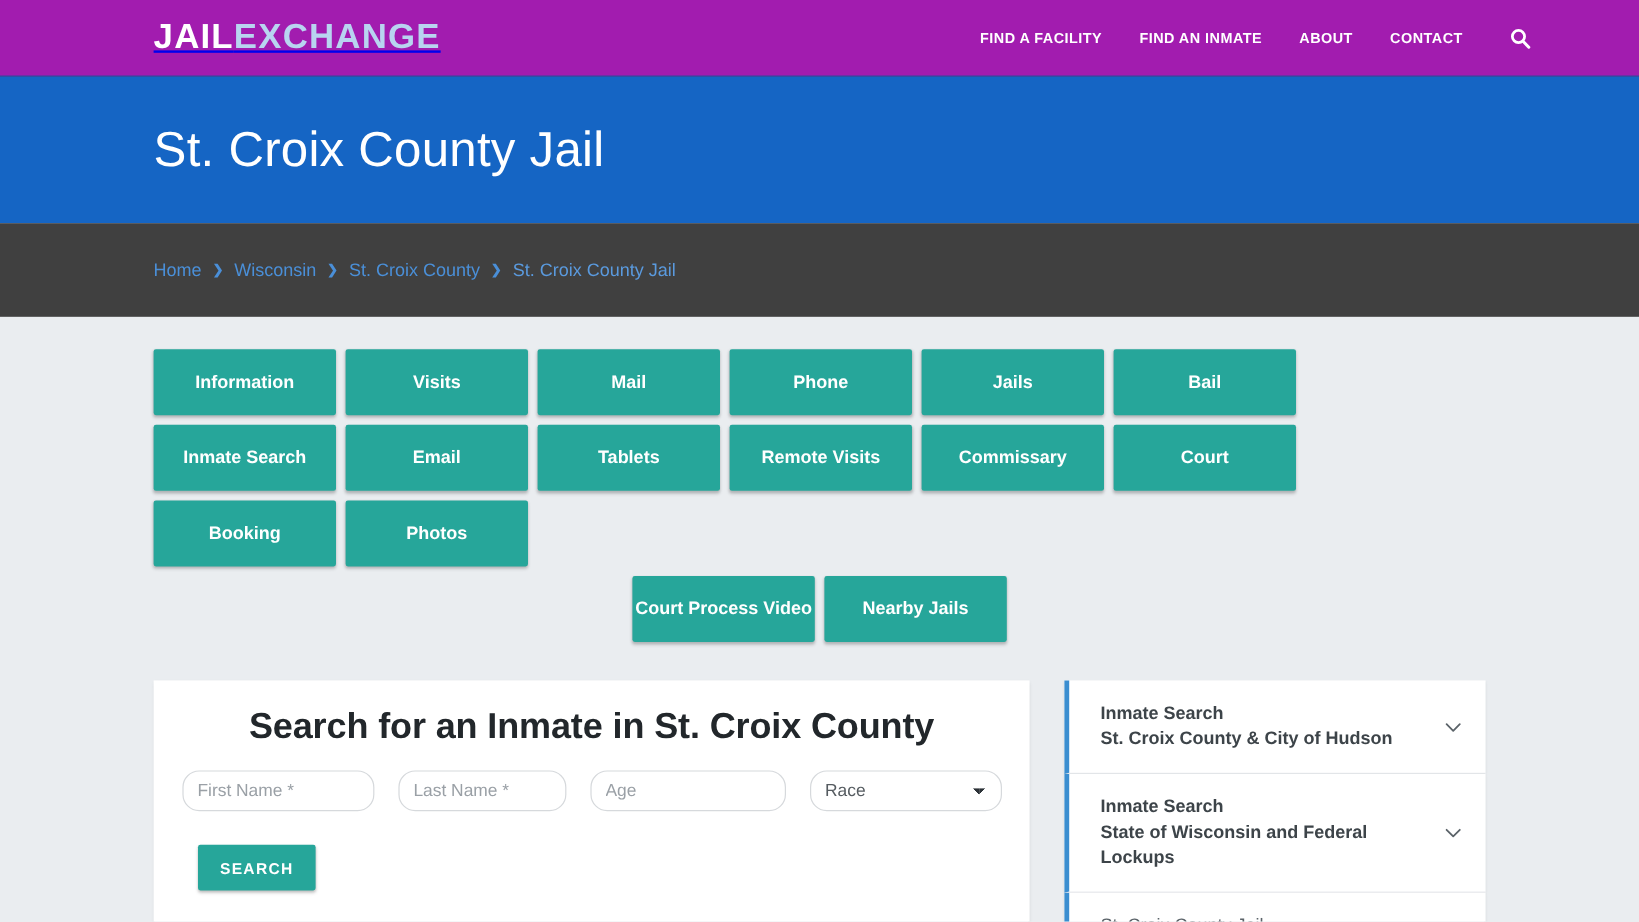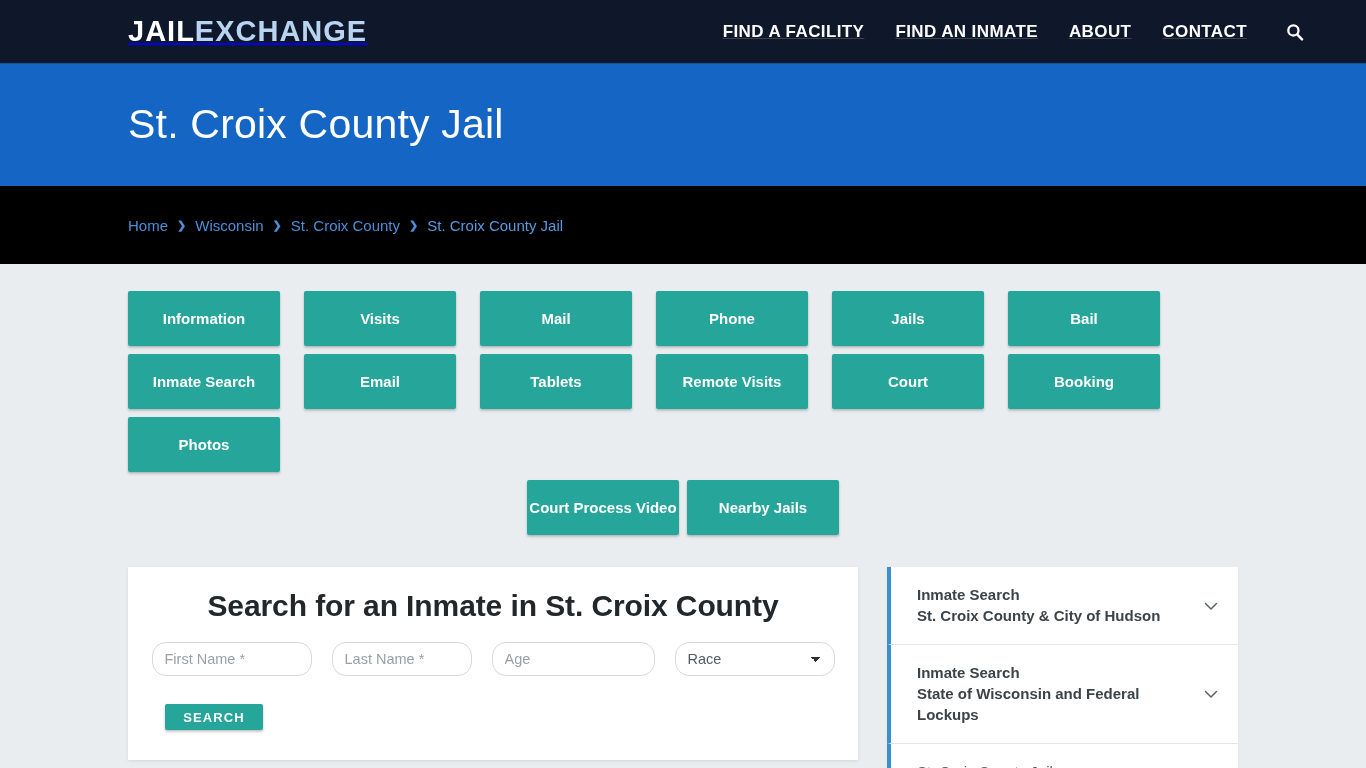--- a/index.html
+++ b/index.html
@@ -13,27 +13,26 @@
   body {
     font-family: "Liberation Sans", sans-serif;
     background: #eaedf0;
     color: #3d4449;
     -webkit-font-smoothing: antialiased;
   }
 
   
   .navbar {
     height: 64px;
-    background: #0f172a;
-    display: flex;
-    align-items: center;
-    padding: 0 60px 0 128px;
+    background: #a21caf;
+    display: flex;
+    align-items: center;
+    padding: 0 88px 0 128px;
     border-bottom: 1px solid #14519e;
     position: relative;
-    text-decoration: underline;
   }
 
   .logo {
     font-size: 29px;
     font-weight: bold;
     letter-spacing: 1.0px;
     line-height: 1;
     user-select: none;
     white-space: nowrap;
   }
@@ -41,21 +40,21 @@
   .logo .logo-exchange { color: #b8d4f0; }
 
   .nav-links {
     margin-left: auto;
     display: flex;
     align-items: center;
     gap: 31px;
   }
   .nav-link {
     color: #ffffff;
-    font-size: 17px;
+    font-size: 12px;
     font-weight: bold;
     letter-spacing: 0.4px;
     text-decoration: none;
     text-transform: uppercase;
     white-space: nowrap;
   }
   .nav-search-btn {
     display: flex;
     align-items: center;
     justify-content: center;
@@ -79,21 +78,21 @@
     color: #ffffff;
     font-size: 41px;
     font-weight: normal;
     letter-spacing: 0.2px;
     line-height: 1.1;
   }
 
   
   .breadcrumb-bar {
     height: 78px;
-    background: #000000;
+    background: #404040;
     display: flex;
     align-items: center;
     padding: 0 128px;
   }
   .breadcrumb {
     display: flex;
     align-items: center;
     font-size: 15px;
     gap: 0;
   }
@@ -115,21 +114,21 @@
   
   .page-body {
     padding: 0 128px;
   }
 
   
   .btn-grid {
     padding-top: 27px;
     display: flex;
     flex-wrap: wrap;
-    gap: 8px 24px;
+    gap: 8px 8px;
     justify-content: flex-start;
   }
   .tile-btn {
     width: 152px;
     height: 55px;
     background: #26a69a;
     color: #ffffff;
     border: none;
     border-radius: 2px;
     font-family: "Liberation Sans", sans-serif;
@@ -206,21 +205,21 @@
       calc(100% - 18px) 14px,
       calc(100% - 13px) 14px;
     background-size: 5px 5px, 5px 5px;
     background-repeat: no-repeat;
     padding-right: 28px;
   }
   .search-submit {
     margin-top: 28px;
     margin-left: 19px;
     width: 98px;
-    height: 26px;
+    height: 38px;
     background: #26a69a;
     color: #ffffff;
     border: none;
     border-radius: 2px;
     font-family: "Liberation Sans", sans-serif;
     font-size: 13px;
     font-weight: bold;
     letter-spacing: 1.1px;
     cursor: pointer;
     box-shadow: 0 2px 3px rgba(0,0,0,0.18), 0 1px 2px rgba(0,0,0,0.10);
@@ -305,20 +304,21 @@
     <button class="tile-btn">Visits</button>
     <button class="tile-btn">Mail</button>
     <button class="tile-btn">Phone</button>
     <button class="tile-btn">Jails</button>
     <button class="tile-btn">Bail</button>
     <button class="tile-btn">Inmate Search</button>
 
     <button class="tile-btn">Email</button>
     <button class="tile-btn">Tablets</button>
     <button class="tile-btn">Remote Visits</button>
+    <button class="tile-btn">Commissary</button>
     <button class="tile-btn">Court</button>
     <button class="tile-btn">Booking</button>
     <button class="tile-btn">Photos</button>
   </div>
 
   <div class="btn-row-last">
     <button class="tile-btn">Court Process Video</button>
     <button class="tile-btn">Nearby Jails</button>
   </div>
 

